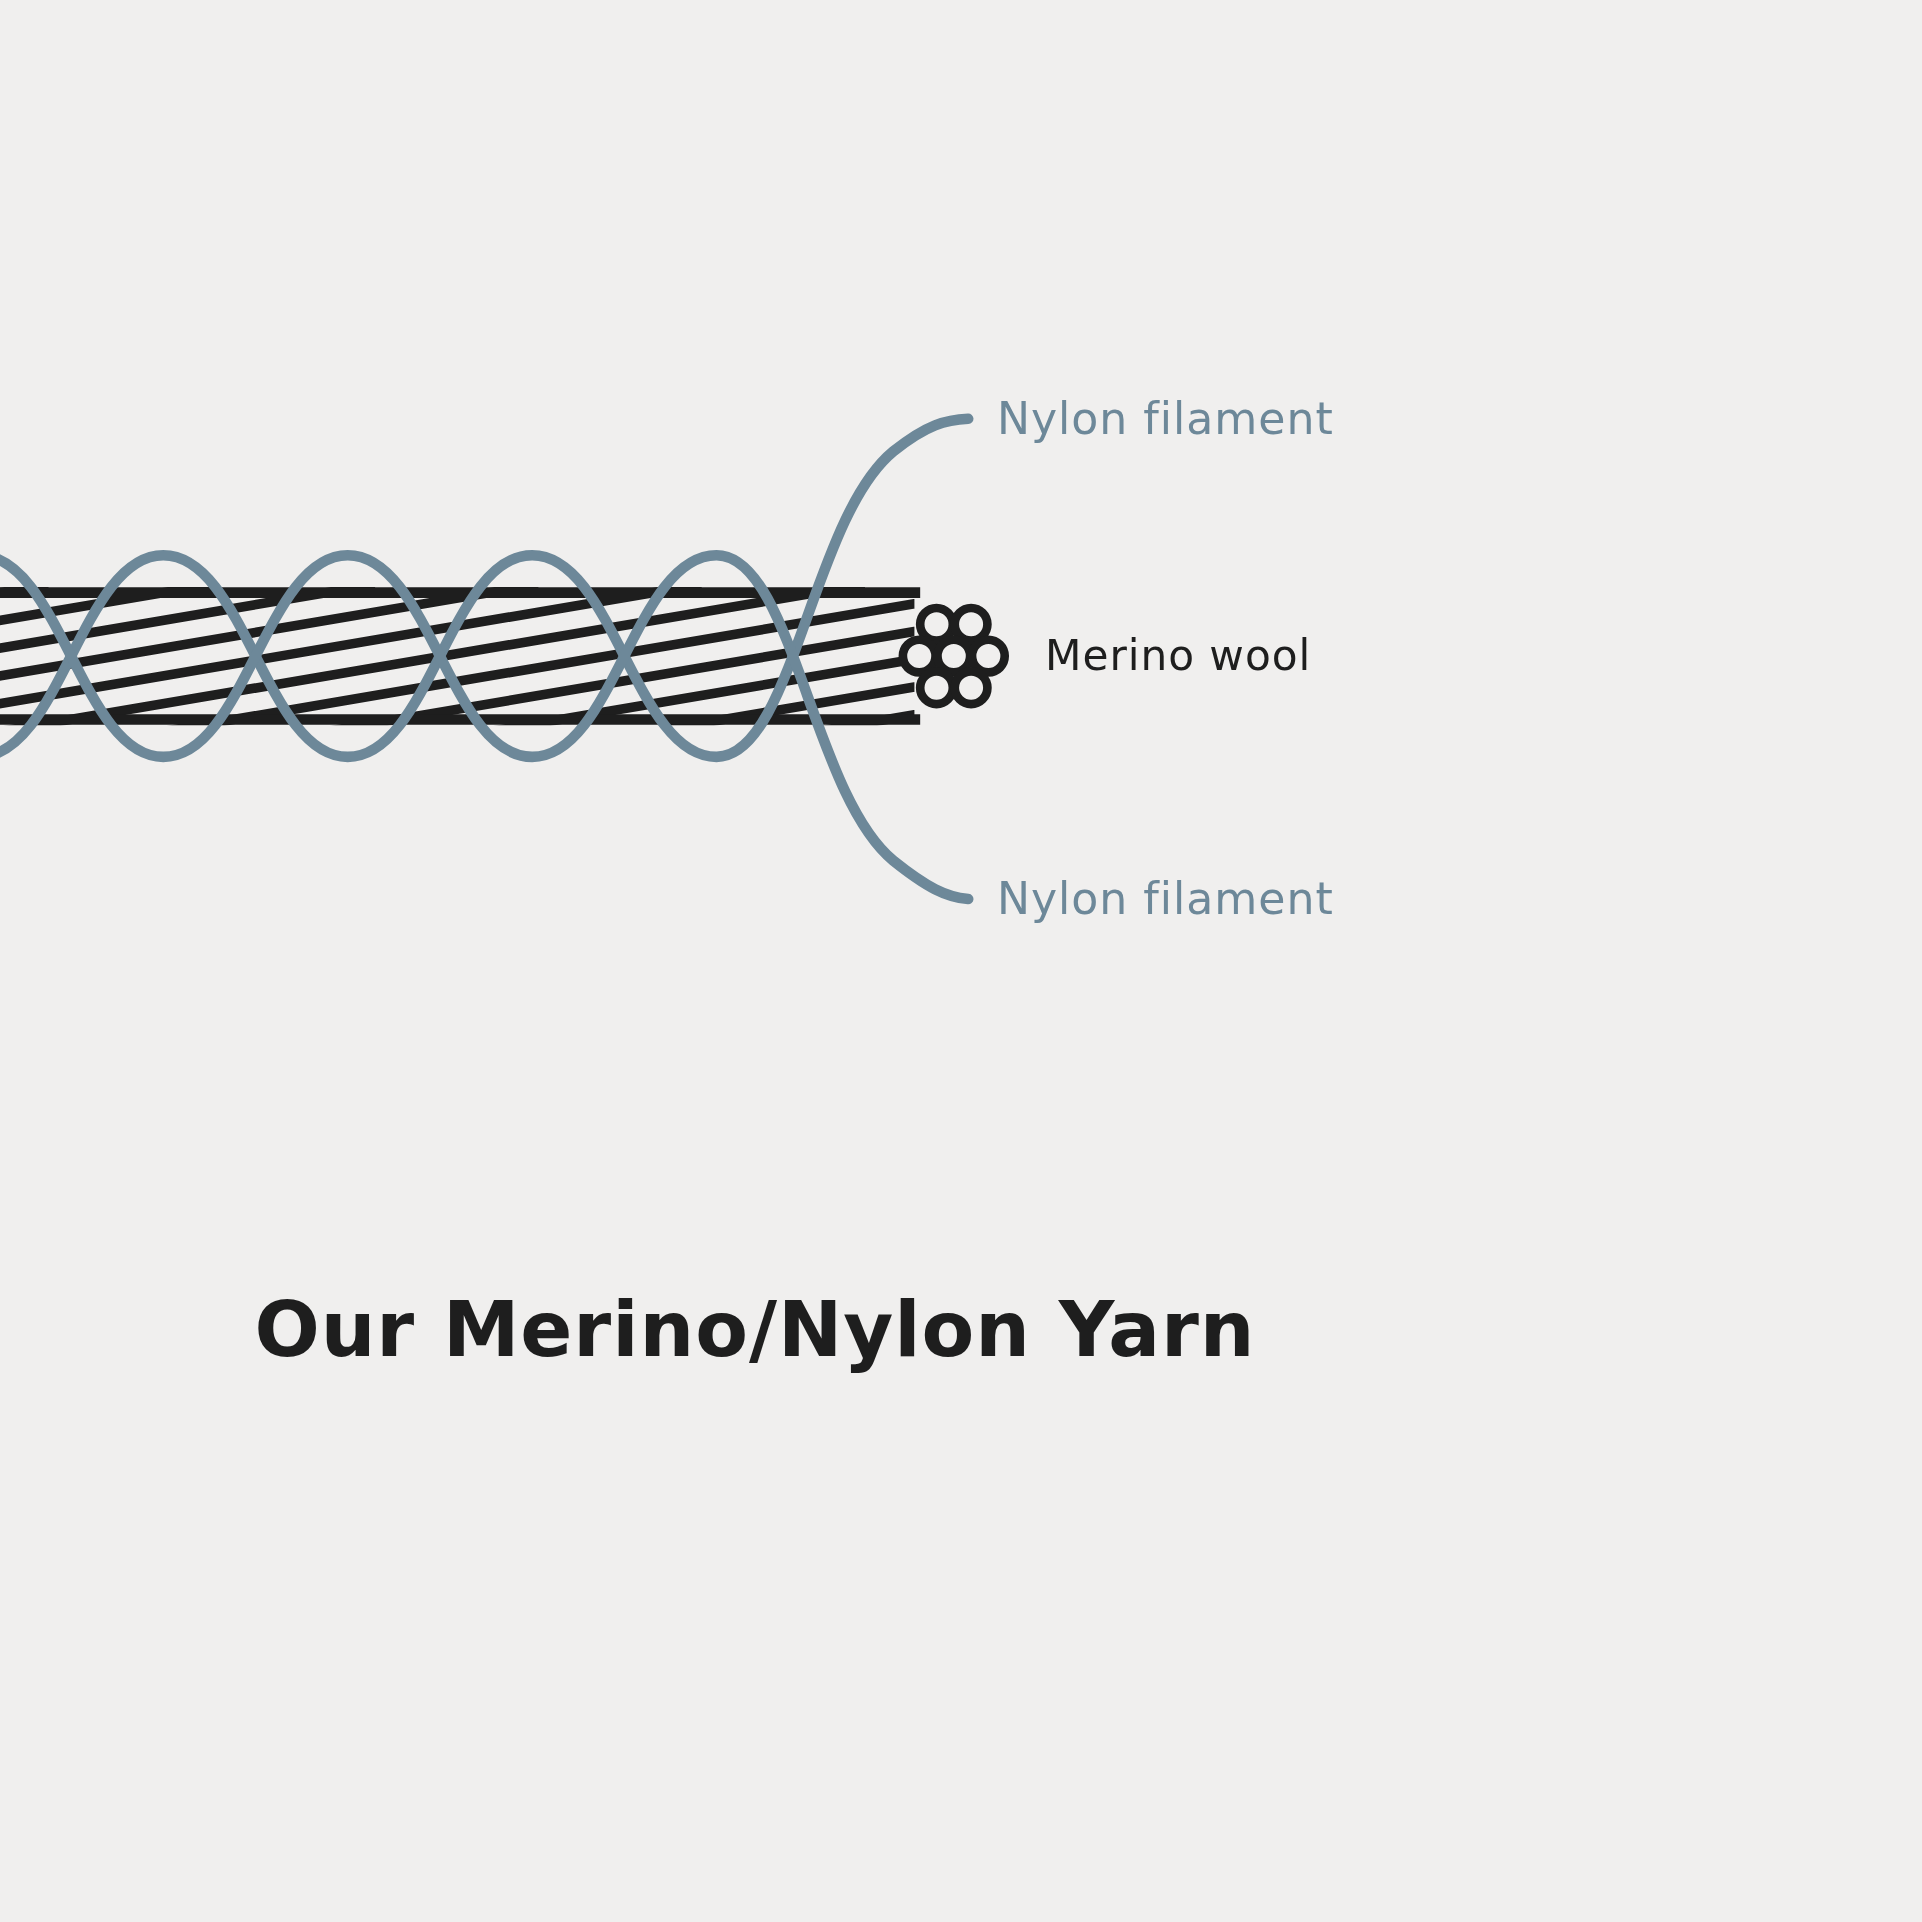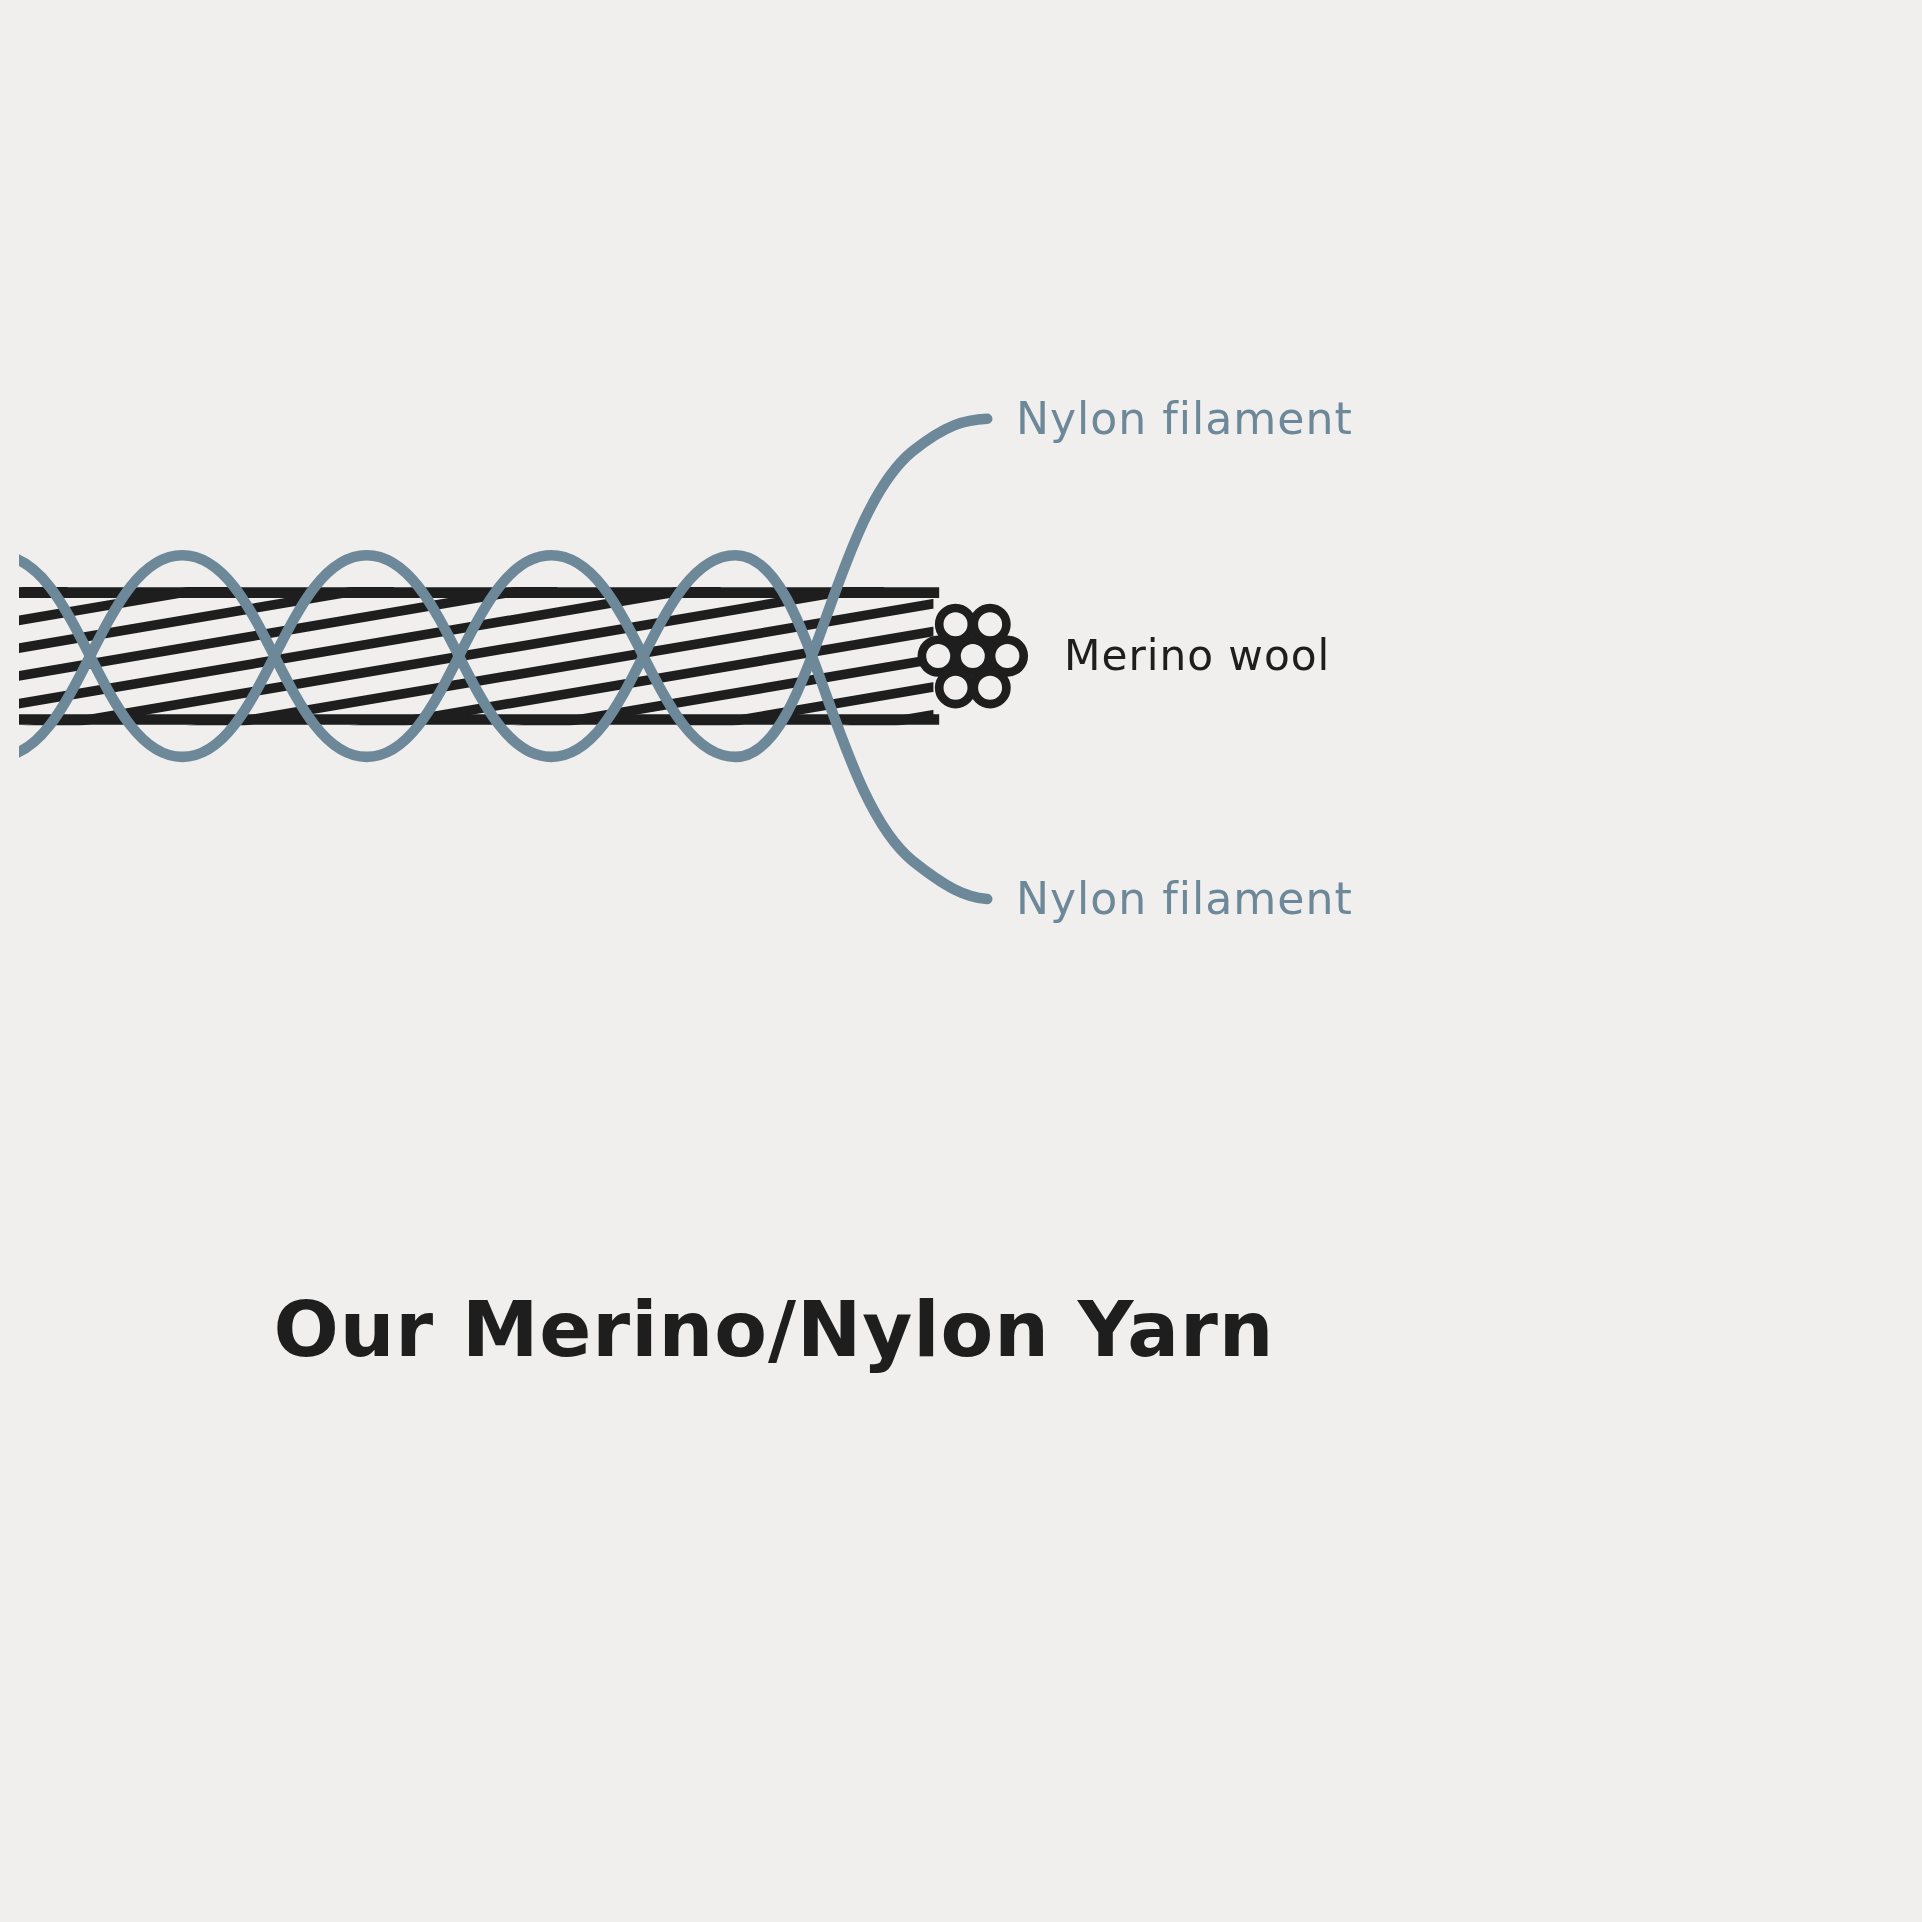--- a/index.html
+++ b/index.html
@@ -14,21 +14,20 @@
     height: 1922px;
     background: var(--background);
     font-family: "DejaVu Sans", "Liberation Sans", sans-serif;
   }
   .canvas {
     position: relative;
     width: 1848px;
     height: 1922px;
     overflow: hidden;
     background: var(--background);
-    padding-left: 19px;
   }
   svg { display: block; }
   .yarn-edge {
     stroke: var(--ink);
     stroke-width: 11;
     fill: none;
   }
   .yarn-twist {
     stroke: var(--ink);
     stroke-width: 10;

